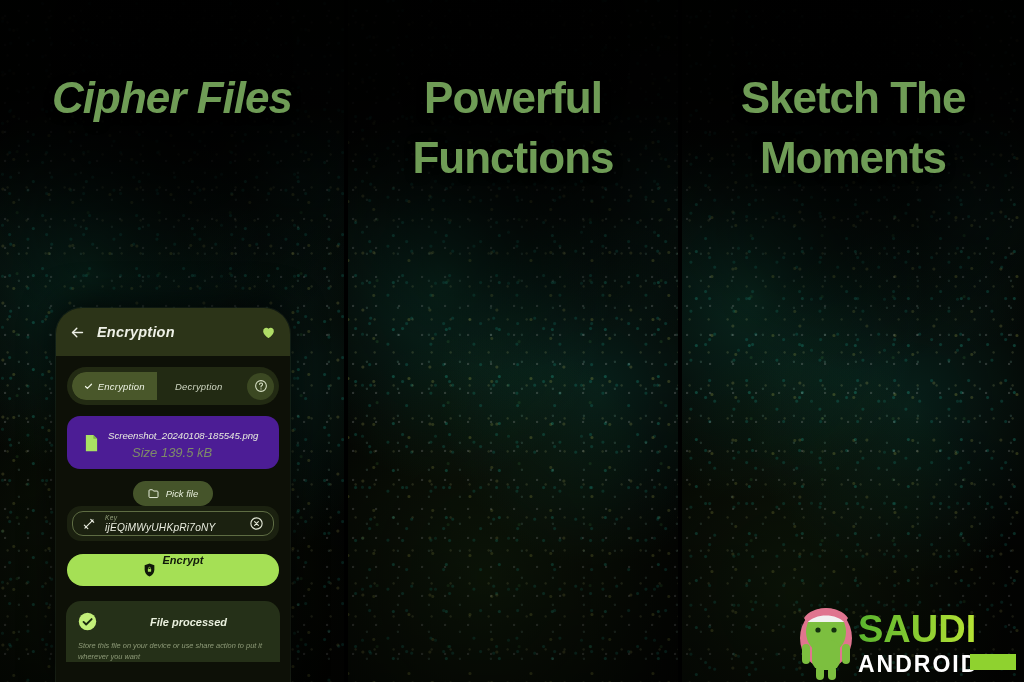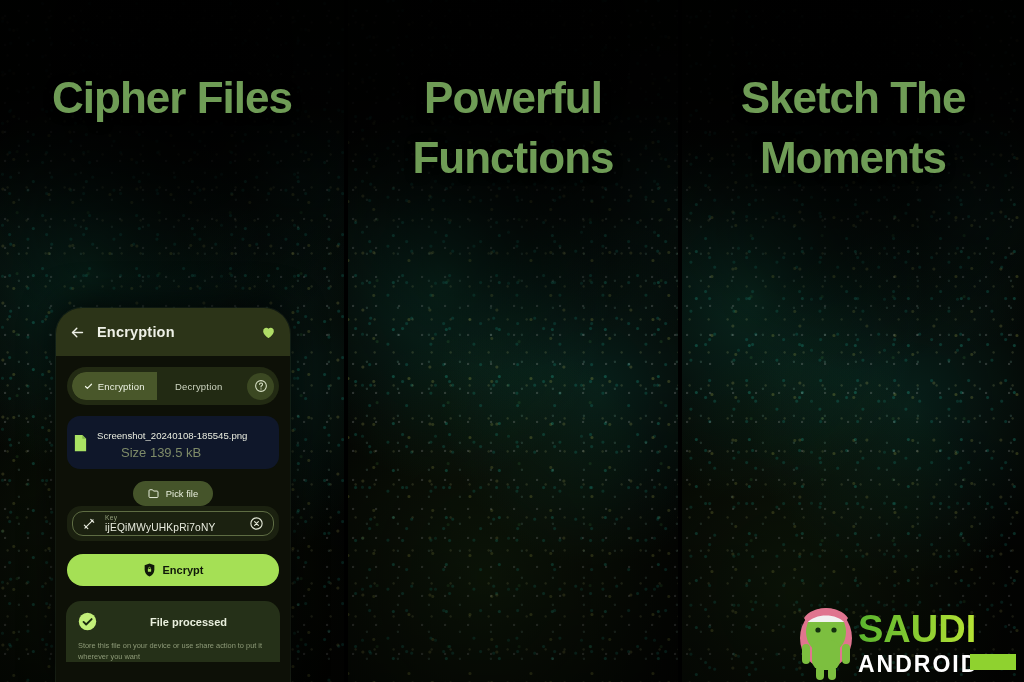--- a/index.html
+++ b/index.html
@@ -6,21 +6,21 @@
   html, body { width: 1024px; height: 682px; overflow: hidden; background: #000; }
   body { font-family: "Liberation Sans", sans-serif; }
 
   #stage { position: relative; width: 1024px; height: 682px; overflow: hidden; background: #050604; }
 
   
   .panel {
     position: absolute; top: 0; height: 682px; overflow: hidden;
     background: #040503;
   }
-  .panel.p1 { left: 0;   width: 344px; }
+  .panel.p1 { left: 0;   width: 344px; font-style: italic; }
   .panel.p2 { left: 348px; width: 330px; }
   .panel.p3 { left: 682px; width: 342px; }
   .gap { position: absolute; top: 0; height: 682px; width: 4px; background: #000; z-index: 30; }
   .gap.g1 { left: 344px; }
   .gap.g2 { left: 678px; }
 
   
   .tex {
     position: absolute; inset: -10% -10% -10% -10%;
     background-color: #030402;
@@ -100,21 +100,21 @@
     flex: 1; height: 28px; display: flex; align-items: center; justify-content: center;
     gap: 5px; font-size: 9.5px; color: #cfd6c2; letter-spacing: .2px;
   }
   .seg .opt.on { background: #49572a; color: #eef3e4; border-radius: 18px 0 0 18px; }
   .help-btn {
     width: 27px; height: 27px; border-radius: 50%; background: #3b4822;
     display: flex; align-items: center; justify-content: center; flex: none;
   }
 
   .filecard {
-    background: #0f172a; border-radius: 13px; padding: 9px 6px;
+    background: #4c1d95; border-radius: 13px; padding: 9px 17px;
     display: flex; align-items: center; gap: 9px; margin-bottom: 12px;
   }
   .filecard .fname { font-size: 9.6px; color: #e9ecdf; line-height: 1.25; }
   .filecard .fsize { font-size: 13px; color: #7e8b68; margin-top: 2px; margin-left: 24px; }
 
   .pick-row { display: flex; justify-content: center; }
   .pick {
     background: #45542a; color: #e7eddb; font-size: 9.4px;
     border-radius: 16px; padding: 7px 15px; display: inline-flex; align-items: center; gap: 6px;
   }
@@ -122,21 +122,21 @@
   .key-wrap { background: #1b2110; border-radius: 14px; padding: 5px; margin-bottom: 13px; }
   .key-field {
     border: 1px solid #5e6c43; border-radius: 11px; height: 25px;
     display: flex; align-items: center; gap: 9px; padding: 0 9px;
   }
   .key-field .klabel { font-size: 6.6px; color: #94a07c; letter-spacing: .3px; }
   .key-field .kval { font-size: 10.2px; color: #e9ecdf; letter-spacing: .2px; margin-top: 1px; }
 
   .encrypt-btn {
     height: 32px; border-radius: 17px; background: #a5e055;
-    display: flex; align-items: center; justify-content: center; gap: 7px;
+    display: flex; justify-content: center; gap: 7px;
     color: #10180a; font-size: 11px; font-weight: 600; margin-bottom: 15px;
   }
 
   .processed {
     background: #253018; border-radius: 15px 15px 0 0; padding: 11px 12px 0; margin: 0 -1px;
   }
   .processed .ph { display: flex; align-items: center; gap: 9px; }
   .processed .ph .t { font-size: 11px; color: #eaf0de; font-weight: 600; padding-left: 44px; }
   .processed .desc { font-size: 7.4px; color: #8e9a78; line-height: 1.5; margin-top: 9px; }
 

